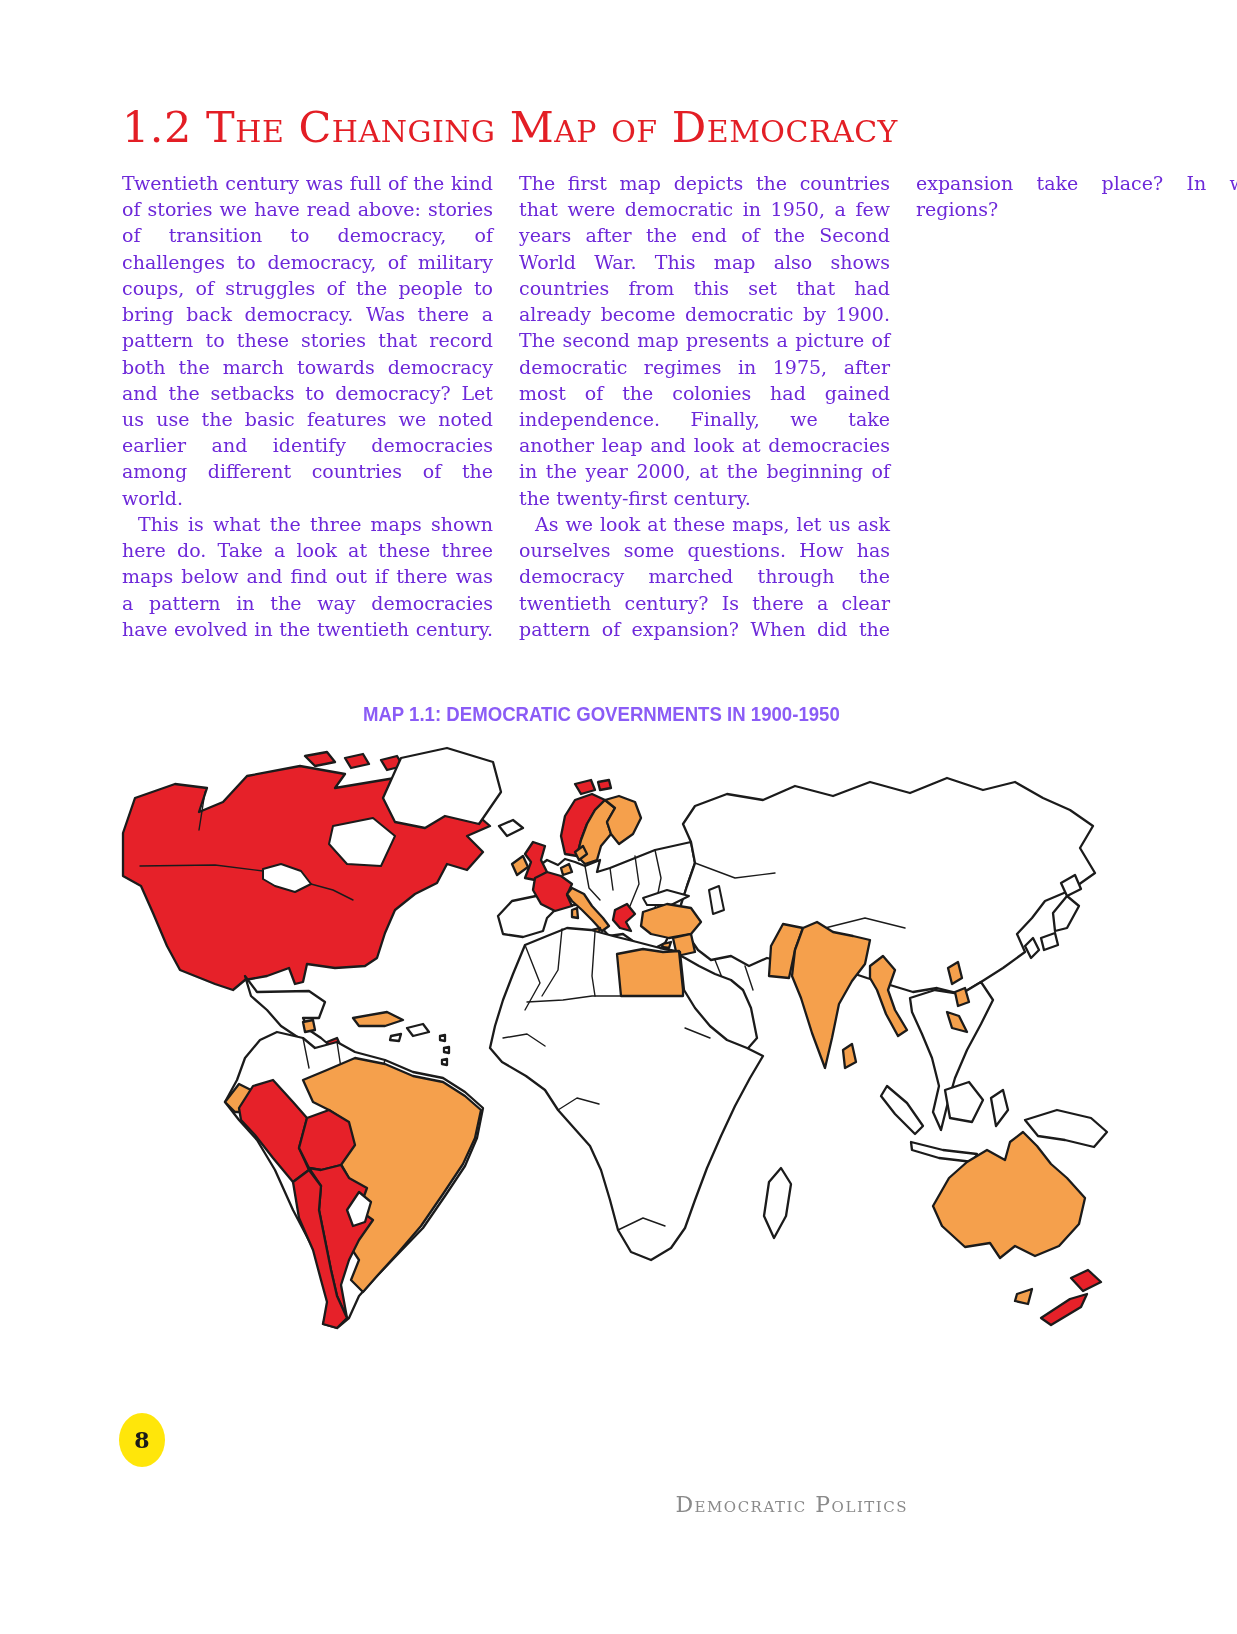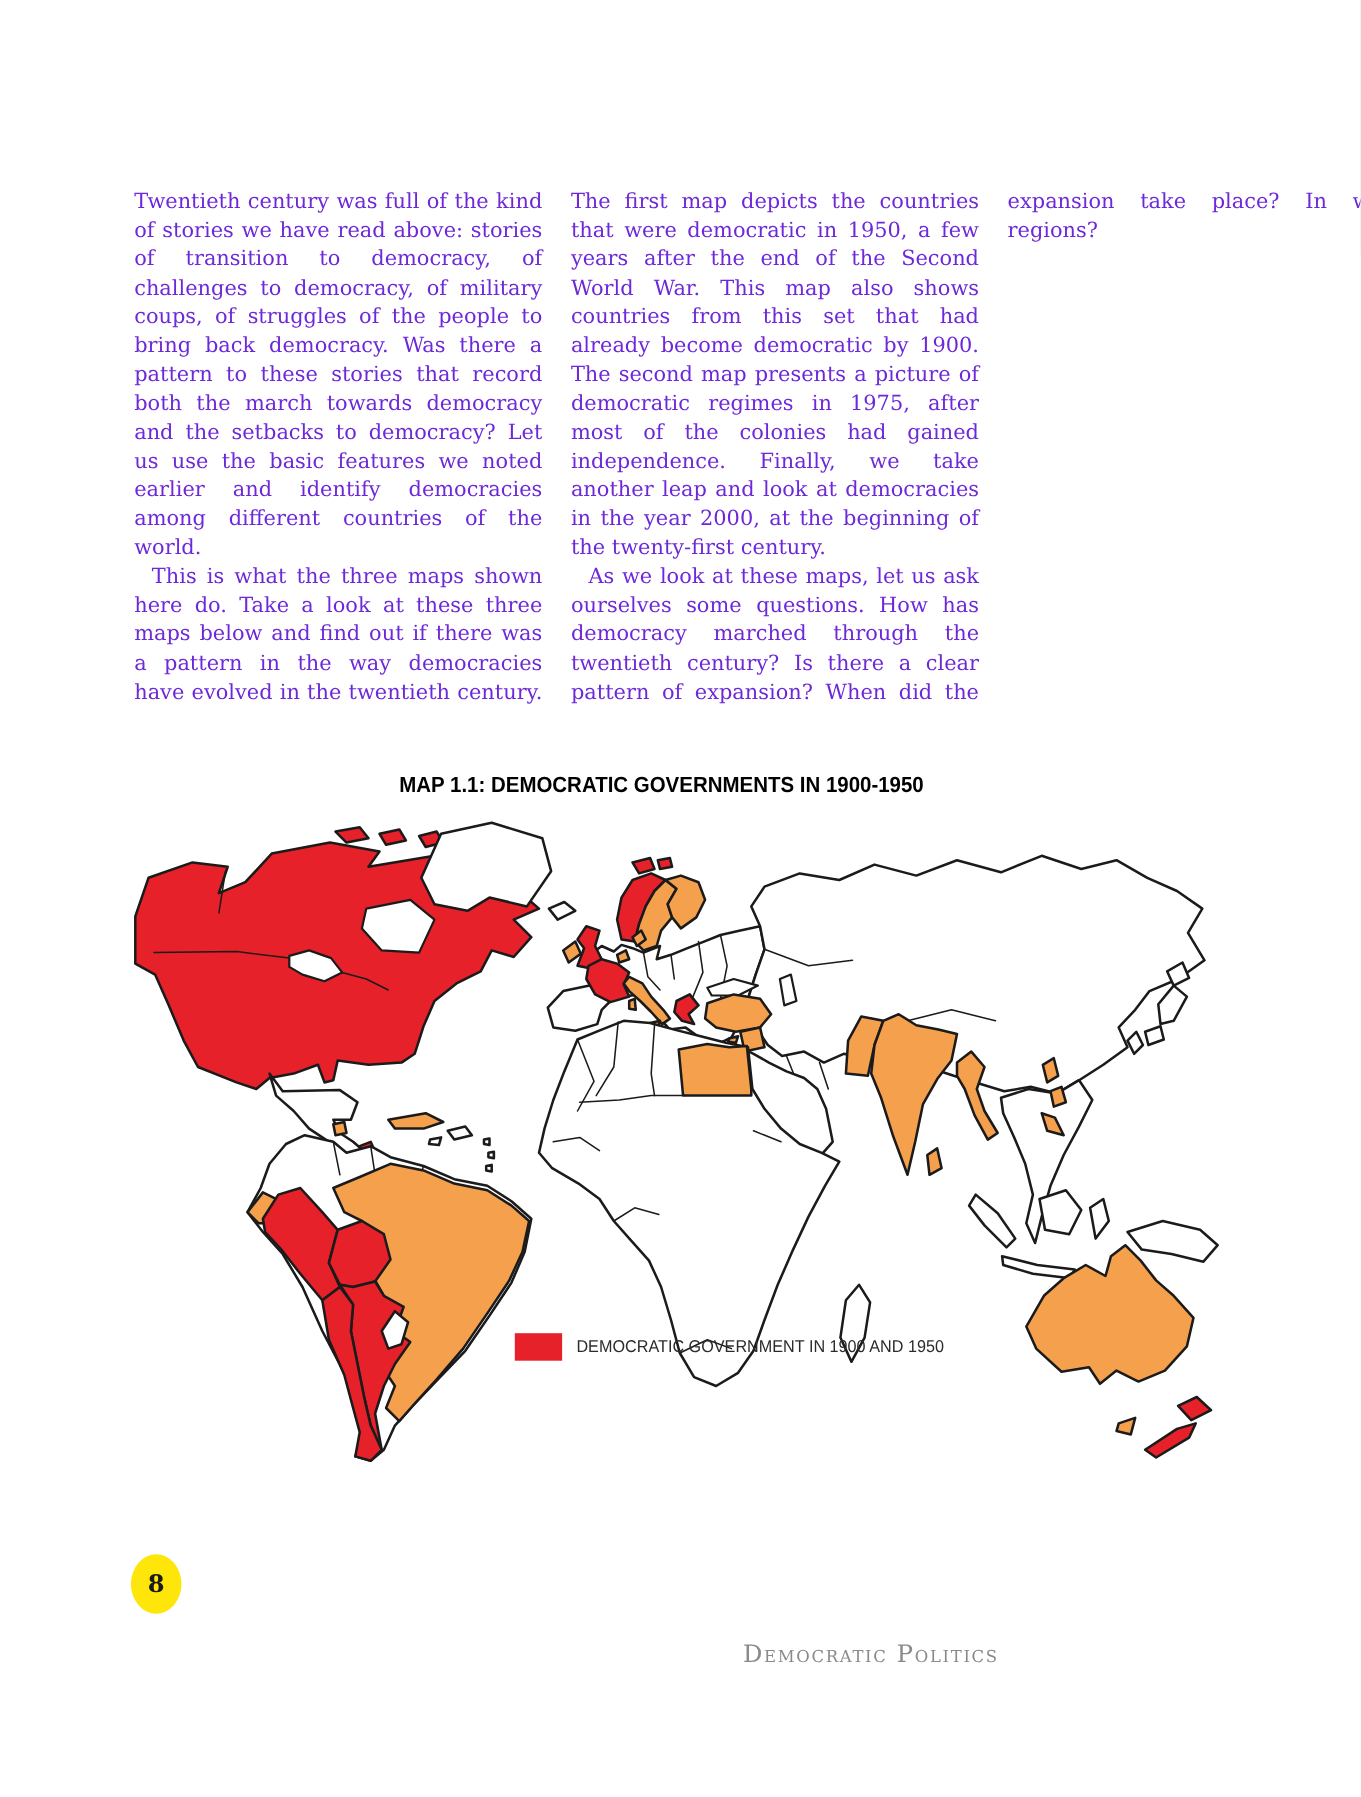--- a/index.html
+++ b/index.html
@@ -25,21 +25,21 @@
     font-size:19px;line-height:1.38;color:#6d28d9;
     text-align:justify;
   }
   .columns p{margin:0;}
   .columns p.indent{text-indent:16px;}
   
   .map-title{
     position:absolute;left:0;top:703px;width:1202px;
     text-align:center;
     font-family:"Liberation Sans", sans-serif;
-    font-weight:bold;font-size:20px;color:#000000;
+    font-weight:bold;font-size:20px;color:#8b5cf6;
   }
   .map-title span{display:inline-block;transform:scaleX(0.93);transform-origin:center;letter-spacing:0px;white-space:nowrap;}
   
   .map-wrap{position:absolute;left:95px;top:738px;width:1040px;height:600px;}
   .map-wrap svg{display:block;width:100%;height:100%;}
   .land{fill:#ffffff;stroke:#1b1b1b;stroke-width:2.3;stroke-linejoin:round;stroke-linecap:round;}
   .red{fill:#e62129;stroke:#1b1b1b;stroke-width:2.3;stroke-linejoin:round;stroke-linecap:round;}
   .orange{fill:#f5a04c;stroke:#1b1b1b;stroke-width:2.3;stroke-linejoin:round;stroke-linecap:round;}
   .border{fill:none;stroke:#1b1b1b;stroke-width:1.4;stroke-linejoin:round;stroke-linecap:round;}
   .water{fill:#ffffff;stroke:#1b1b1b;stroke-width:2;stroke-linejoin:round;}
@@ -64,20 +64,21 @@
     position:absolute;right:329px;top:1492px;margin:0;
     font-family:"DejaVu Serif", serif;font-variant:small-caps;
     font-size:22px;color:#8a8a8a;letter-spacing:1.5px;white-space:nowrap;
   }
 </style>
 </head>
 <body>
 
 <div id="page">
 
+  <h1 class="heading">1.2 The Changing Map of Democracy</h1>
 
   <section class="columns">
     <p>Twentieth century was full of the kind of stories we have read above: stories of transition to democracy, of challenges to democracy, of military coups, of struggles of the people to bring back democracy. Was there a pattern to these stories that record both the march towards democracy and the setbacks to democracy? Let us use the basic features we noted earlier and identify democracies among different countries of the world.</p>
     <p class="indent">This is what the three maps shown here do. Take a look at these three maps below and find out if there was a pattern in the way democracies have evolved in the twentieth century. The first map depicts the countries that were democratic in 1950, a few years after the end of the Second World War. This map also shows countries from this set that had already become democratic by 1900. The second map presents a picture of democratic regimes in 1975, after most of the colonies had gained independence. Finally, we take another leap and look at democracies in the year 2000, at the beginning of the twenty-first century.</p>
     <p class="indent">As we look at these maps, let us ask ourselves some questions. How has democracy marched through the twentieth century? Is there a clear pattern of expansion? When did the expansion take place? In which regions?</p>
   </section>
 
   <div class="map-title">
     <span>MAP 1.1: DEMOCRATIC GOVERNMENTS IN 1900-1950</span>
   </div>
@@ -201,24 +202,20 @@
       <g>
         <path class="orange" d="M838,468 L854,440 L872,424 L892,412 L910,422 L915,404 L928,394 L942,408 L956,426 L972,440 L990,460 L984,486 L964,508 L940,518 L920,508 L905,520 L895,505 L870,509 L847,488 Z"></path>
         <path class="orange" d="M922,556 L937,551 L933,566 L920,563 Z"></path>
         <path class="red" d="M976,540 L993,532 L1006,544 L988,553 Z"></path>
         <path class="red" d="M946,580 L975,561 L992,556 L986,569 L956,587 Z"></path>
       </g>
     </svg>
   </div>
 
   <div class="legend">
-    <div class="legend-row">
-      <div class="swatch swatch-red"></div>
-      <div class="legend-label">DEMOCRATIC GOVERNMENT IN 1900 AND 1950</div>
-    </div>
   </div>
 
   <div class="page-badge">
     <span>8</span>
   </div>
   <p class="book-title">Democratic Politics</p>
 
 </div>
 
 </body></html>

